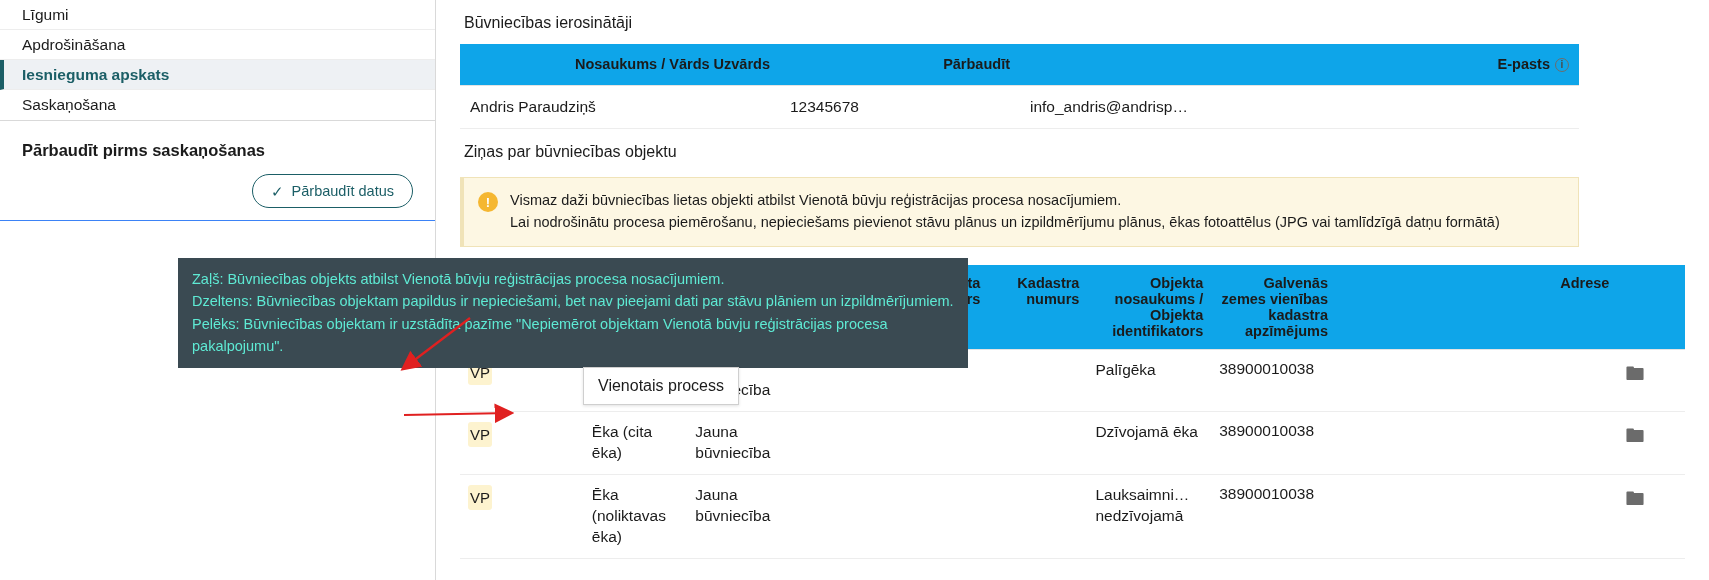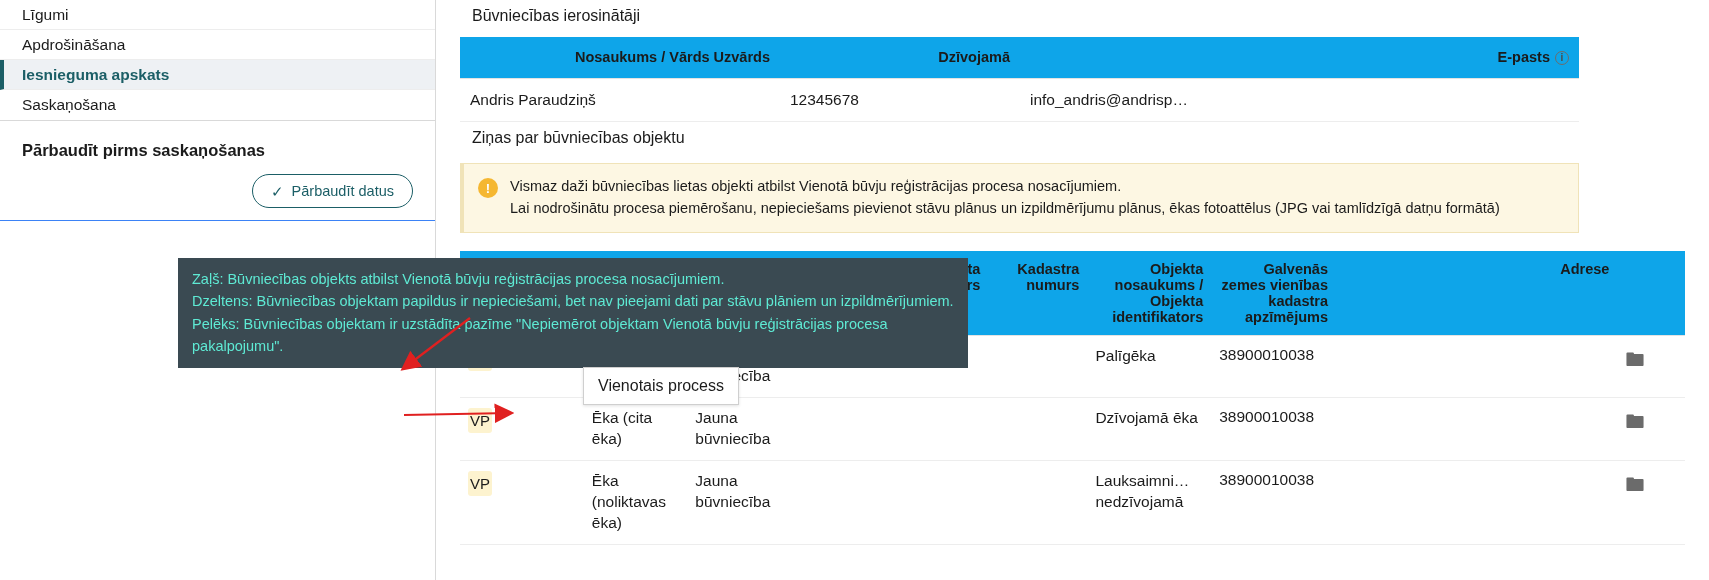--- a/index.html
+++ b/index.html
@@ -71,22 +71,21 @@
   .main {
     position: absolute;
     left: 436px; top: 0;
     width: 1273px; height: 580px;
     padding: 0 24px 0 24px;
     background: #ffffff;
   }
   .section-head {
     font-size: 16px;
     color: #1b1b1b;
-    padding: 7px 0 12px 4px;
-    margin-left: 8px;
+    padding: 14px 0 12px 4px;
   }
 
   
   table { border-collapse: collapse; width: 100%; }
   .tbl-head th {
     background: #0ea5e9;
     text-align: right;
     font-size: 14.5px;
     font-weight: bold;
     color: #1b1b1b;
@@ -224,21 +223,21 @@
   </div>
 
   <div class="main">
 
     <div class="section-head">Būvniecības ierosinātāji</div>
 
     <table class="tbl tbl-applicants">
       <thead class="tbl-head">
         <tr>
           <th class="c1">Nosaukums / Vārds Uzvārds</th>
-          <th class="c2">Dzīvojamā</th>
+          <th class="c2">Pārbaudīt</th>
           <th>
             <span>E-pasts</span><span class="info-i">i</span>
           </th>
         </tr>
       </thead>
       <tbody>
         <tr>
           <td>Andris Paraudziņš</td>
           <td>12345678</td>
           <td>info_andris@andrisp…</td>

